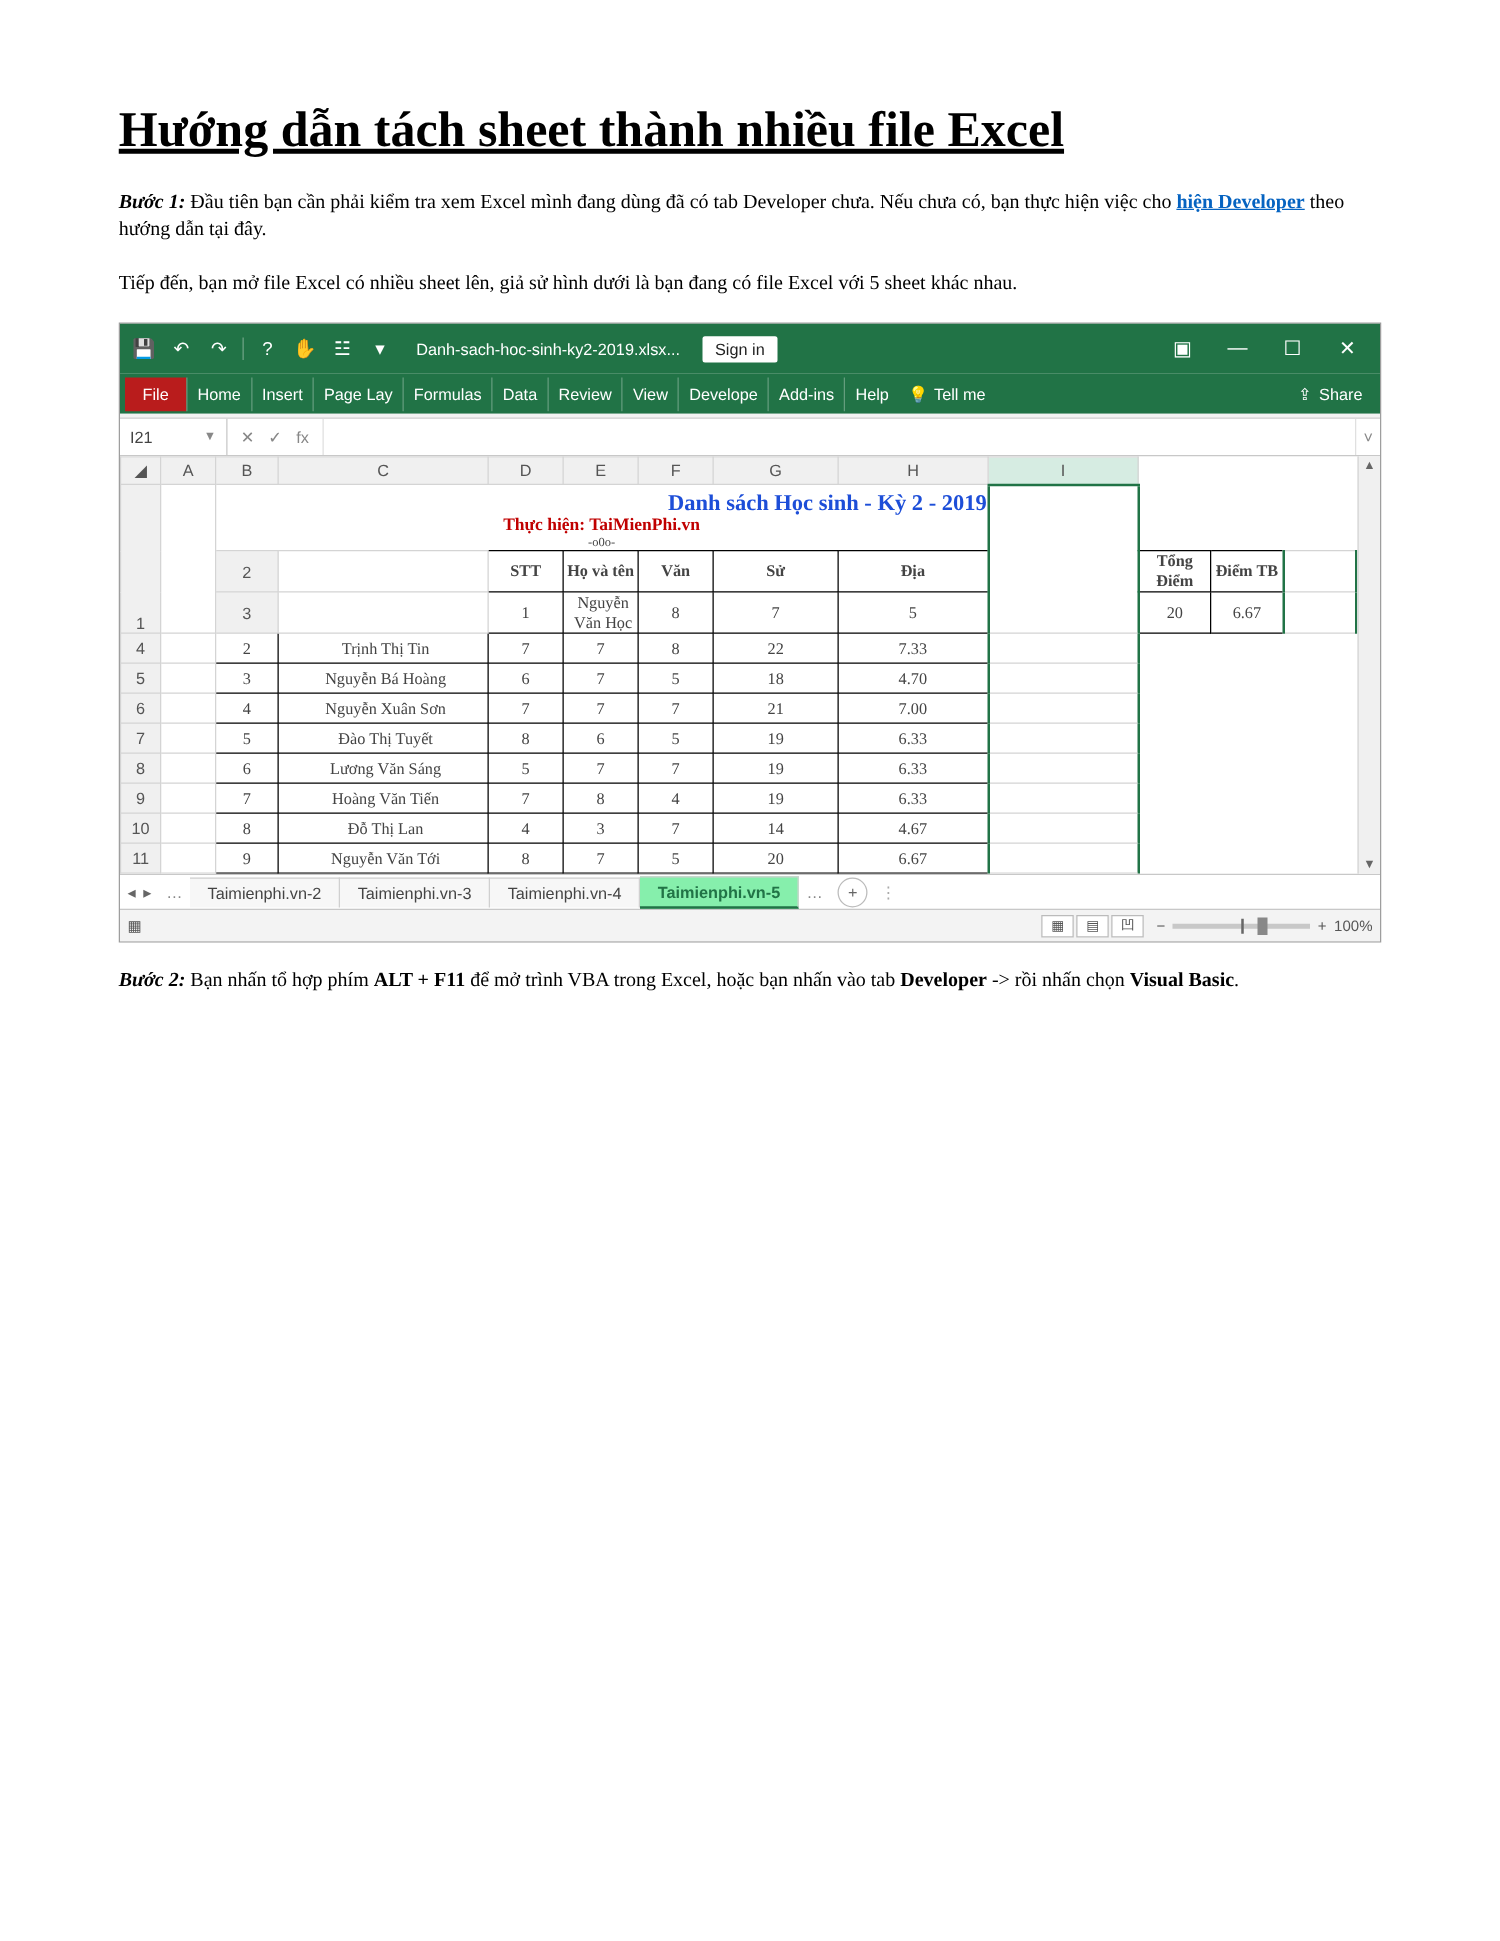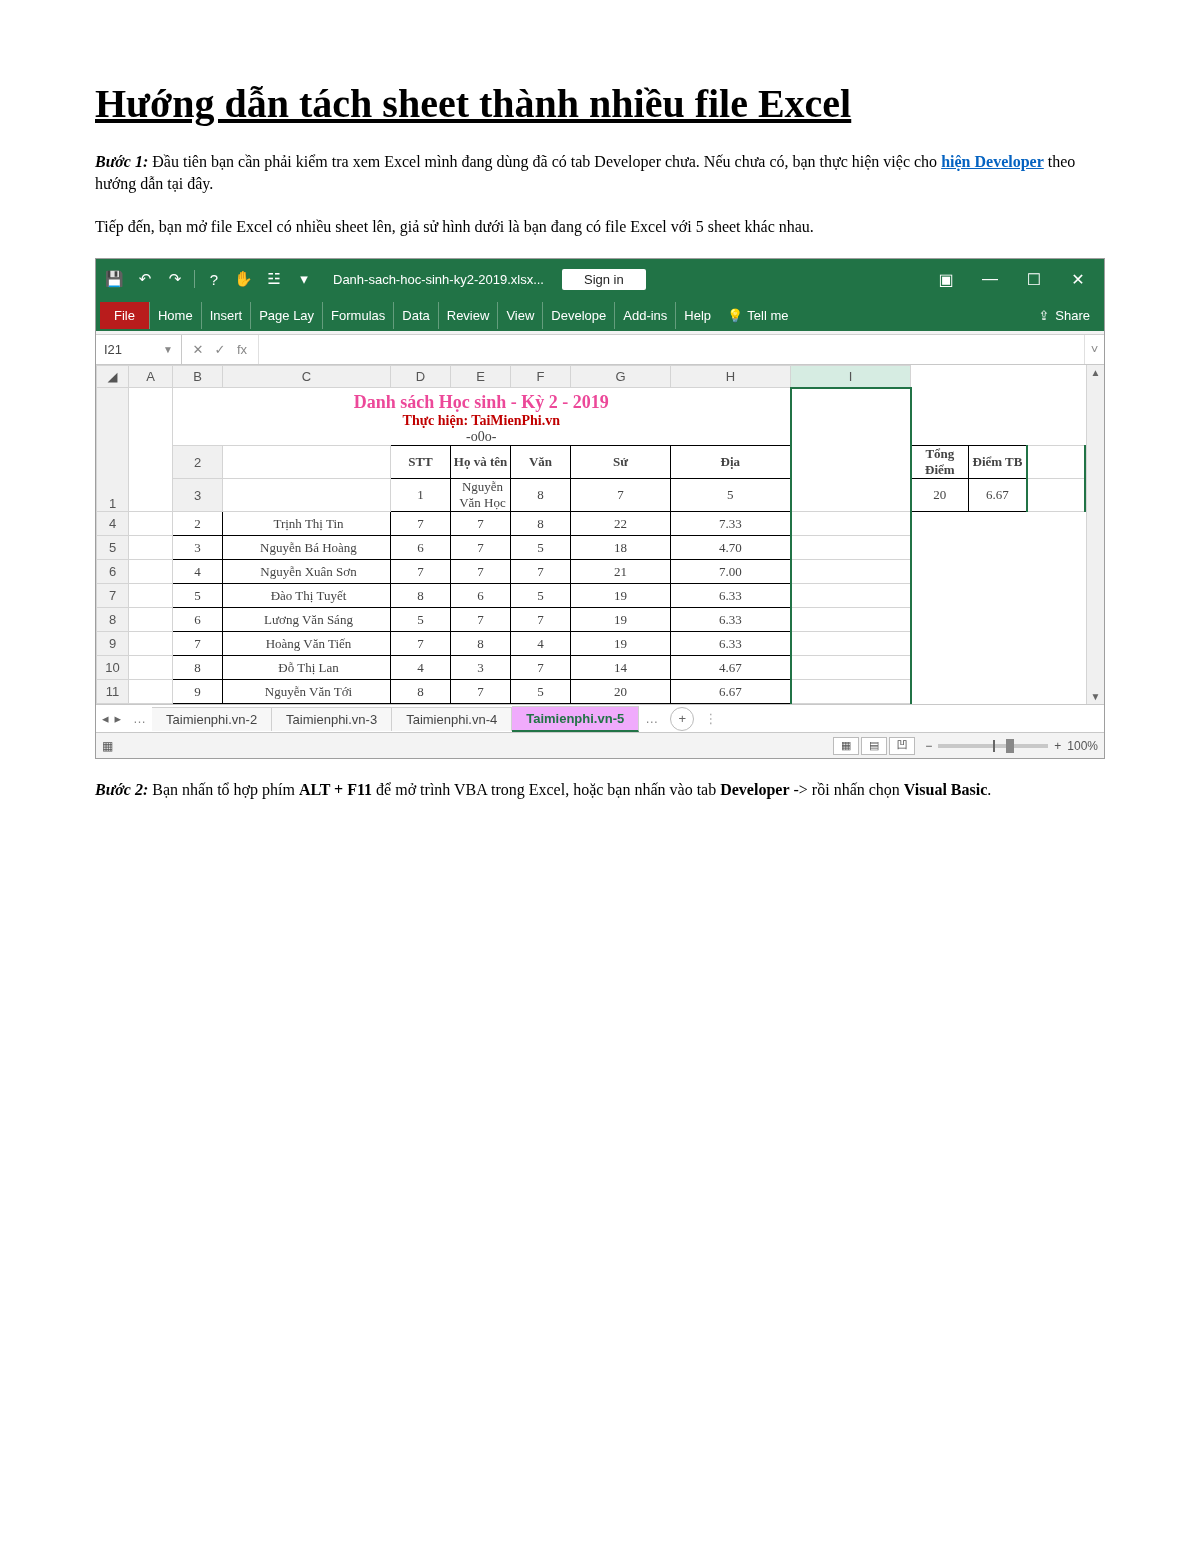--- a/index.html
+++ b/index.html
@@ -56,21 +56,21 @@
   .tb-filename {
     flex: 0 0 auto;
     padding: 0 8px;
     font-size: 13px;
     color: #fff;
     margin-left: 4px;
   }
   .tb-signin {
     background: #fff;
     color: #222;
-    padding: 3px 22px;
+    padding: 3px 10px;
     border-radius: 2px;
     font-size: 13px;
     margin: 0 6px;
   }
   .tb-spacer { flex: 1; }
   .tb-winbtn { width: 40px; text-align: center; font-size: 16px; }
   .ribbon-tabs {
     background: #217346;
     color: #fff;
     display: flex;
@@ -153,34 +153,34 @@
   col.c-d { width: 60px; }
   col.c-e { width: 60px; }
   col.c-f { width: 60px; }
   col.c-g { width: 100px; }
   col.c-h { width: 120px; }
   col.c-i { width: 120px; }
   .sheet-title {
     font-family: "Times New Roman", serif;
     font-size: 18px;
     font-weight: bold;
-    color: #ec4899;
-    text-align: center;
+    color: #1d4ed8;
+    text-align: right;
     padding-top: 4px;
   }
   .sheet-sub {
     font-family: "Times New Roman", serif;
     color: #c00000;
     font-weight: bold;
     font-size: 14px;
     text-align: center;
   }
   .sheet-ooo {
     font-family: "Times New Roman", serif;
-    font-size: 14px;
+    font-size: 10px;
     text-align: center;
   }
   td.bordered {
     border: 1px solid #000 !important;
     font-family: "Times New Roman", serif;
     font-size: 15px;
   }
   td.hdr {
     font-weight: bold;
     text-align: center;
@@ -212,21 +212,21 @@
   .sheet-tabs .dots { padding: 0 6px; color:#888; }
   .sheet-tabs .tab {
     padding: 4px 14px;
     border-right: 1px solid #d0d0d0;
     color: #444;
     font-size: 13px;
     background: #f7f7f7;
     border-top: 1px solid #d0d0d0;
   }
   .sheet-tabs .tab.active {
-    background: #f0abfc;
+    background: #86efac;
     color: #217346;
     font-weight: bold;
     border-bottom: 2px solid #217346;
   }
   .sheet-tabs .newtab {
     width: 24px; height: 24px; border: 1px solid #bbb; border-radius: 50%;
     display:flex; align-items:center; justify-content:center; margin: 0 6px; color:#666;
   }
   .statusbar {
     display: flex;

